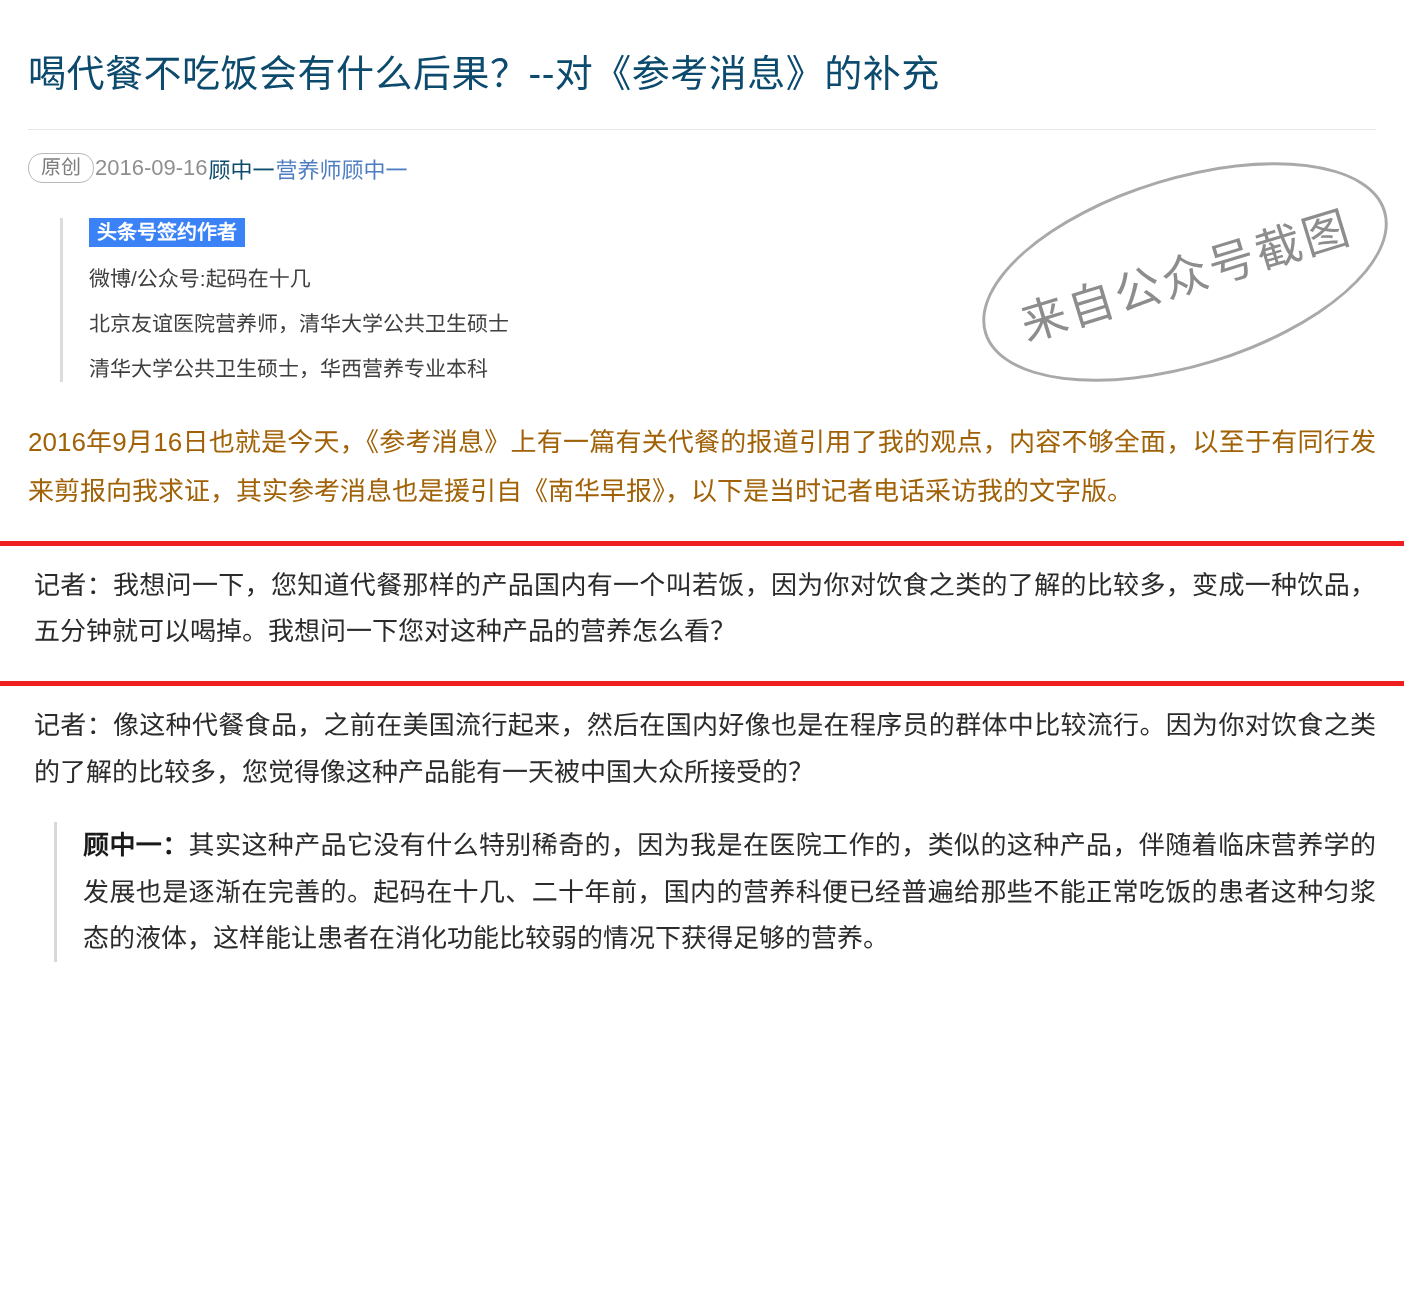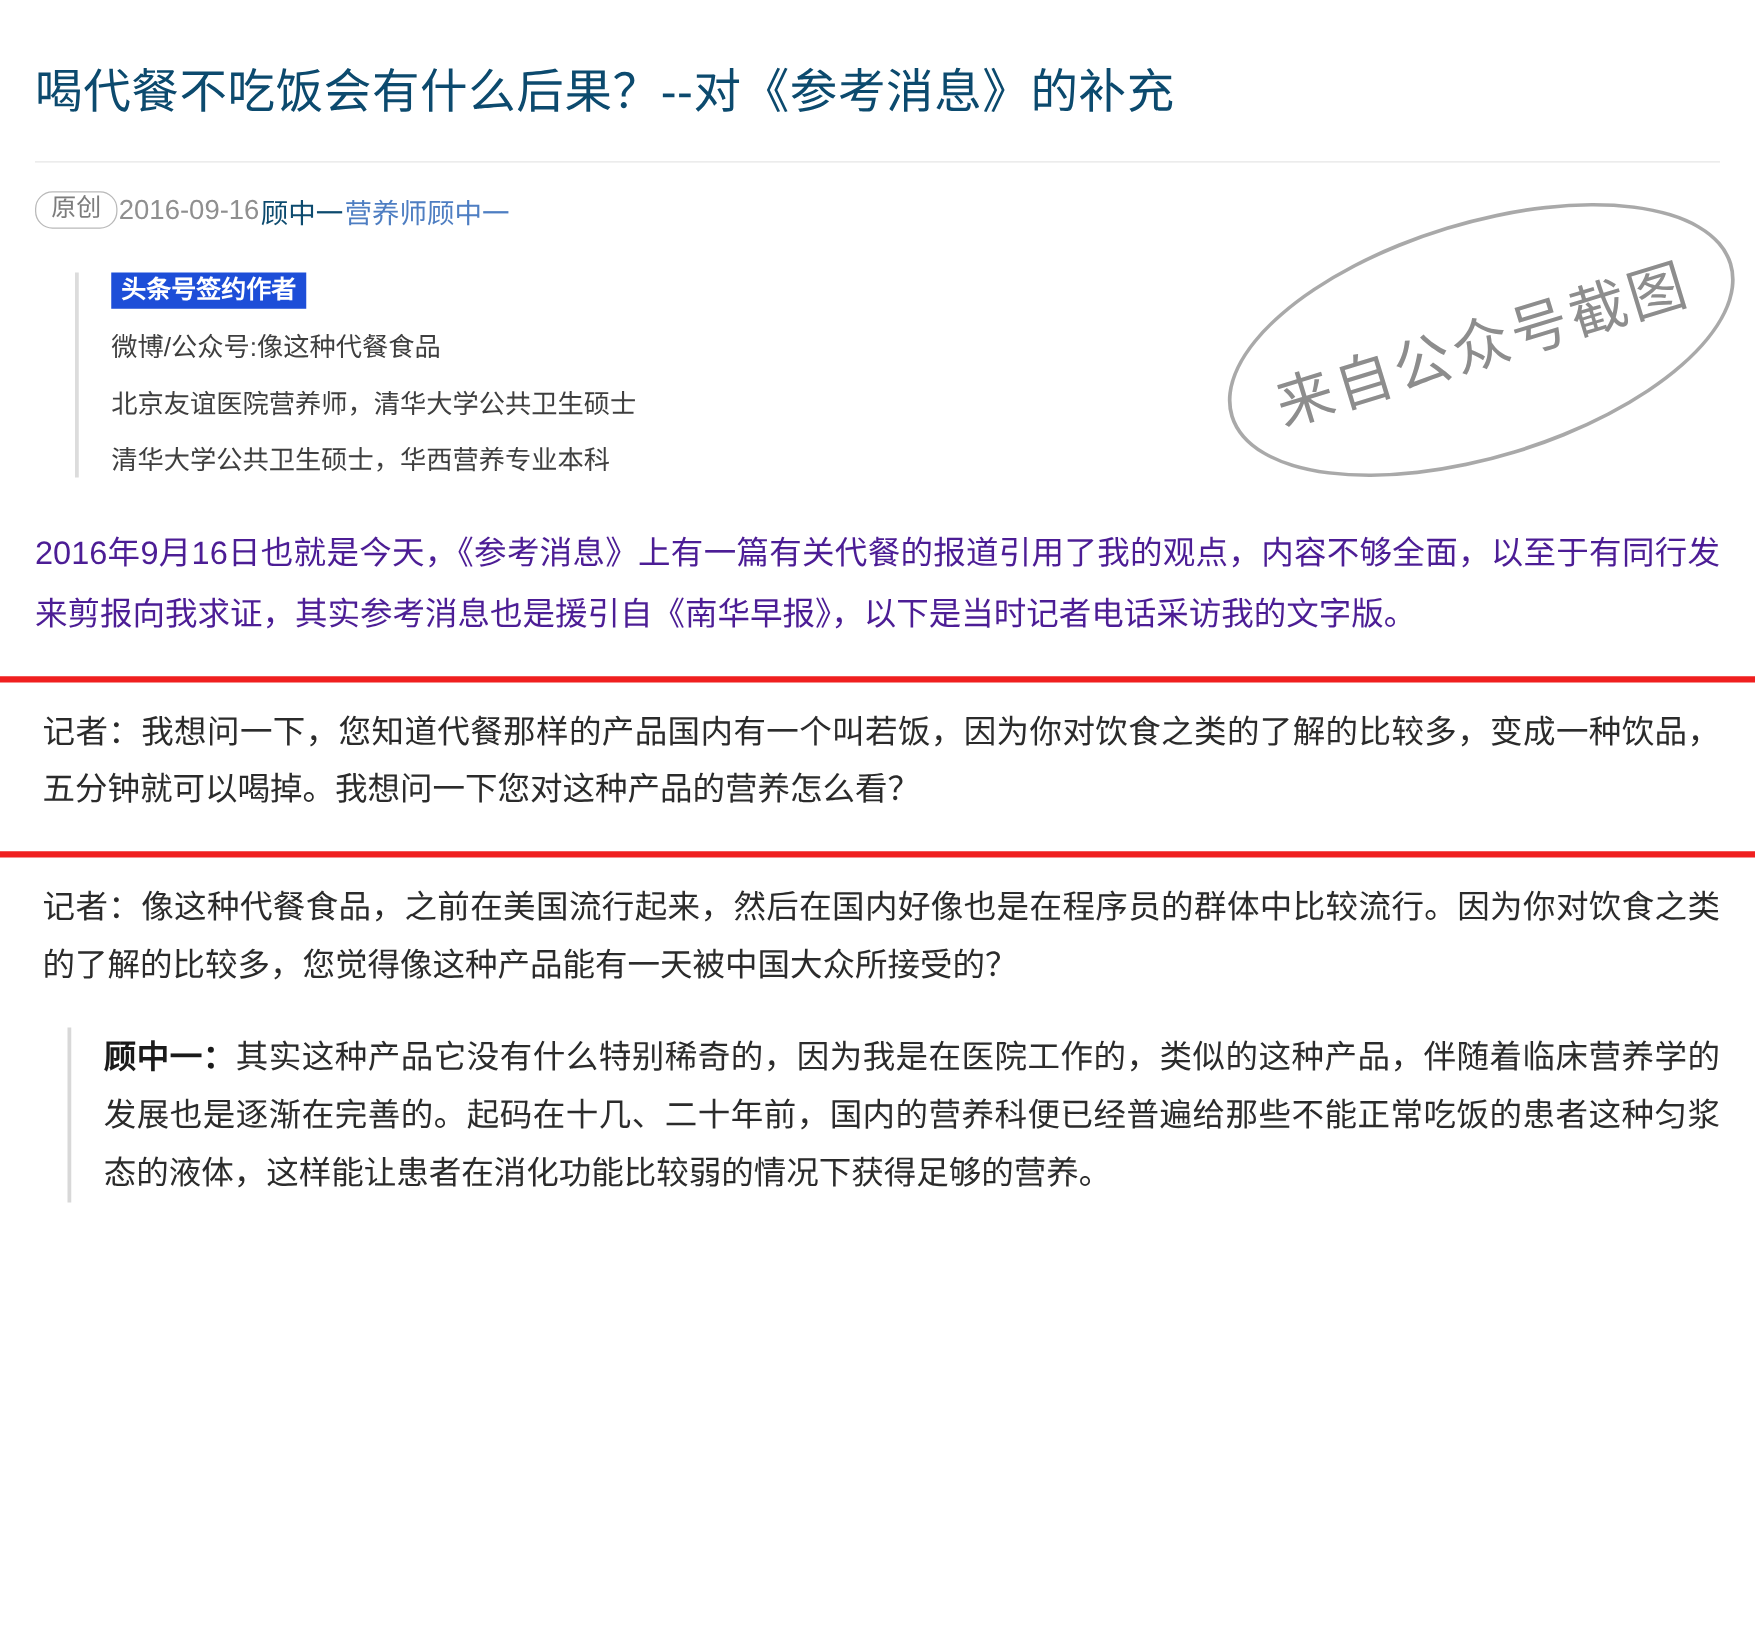--- a/index.html
+++ b/index.html
@@ -61,39 +61,39 @@
 
   
   .author-card {
     margin-top: 34px;
     margin-left: 32px;
     padding-left: 26px;
     border-left: 3px solid #dcdcdc;
   }
   .author-tag {
     display: inline-block;
-    background: #1d4ed8;
+    background: #3b82f6;
     color: #ffffff;
     font-size: 20px;
     font-weight: bold;
     padding: 4px 8px 5px;
     line-height: 1;
   }
   .author-line {
     font-size: 21px;
     color: #3f3f3f;
     margin-top: 18px;
     line-height: 1.3;
   }
 
   
   .body-para {
     font-size: 26px;
     line-height: 1.85;
-    color: #4c1d95;
+    color: #a16207;
     margin-top: 36px;
     text-align: justify;
   }
 
   
   .red-rule {
     height: 5px;
     background: #f01f1f;
     width: 1404px;
     margin-left: -28px;
@@ -162,21 +162,21 @@
 
   <div class="meta-row">
     <span class="badge-original">原创</span>
     <span class="meta-date">2016-09-16</span>
     <span class="meta-author">顾中一</span>
     <span class="meta-account">营养师顾中一</span>
   </div>
 
   <div class="author-card">
     <span class="author-tag">头条号签约作者</span>
-    <div class="author-line">微博/公众号:像这种代餐食品</div>
+    <div class="author-line">微博/公众号:起码在十几</div>
     <div class="author-line">北京友谊医院营养师，清华大学公共卫生硕士</div>
     <div class="author-line">清华大学公共卫生硕士，华西营养专业本科</div>
   </div>
 
   <p class="body-para">2016年9月16日也就是今天，《参考消息》上有一篇有关代餐的报道引用了我的观点，内容不够全面，以至于有同行发来剪报向我求证，其实参考消息也是援引自《南华早报》，以下是当时记者电话采访我的文字版。</p>
 
   <div class="red-rule"></div>
 
   <p class="qa-question">记者：我想问一下，您知道代餐那样的产品国内有一个叫若饭，因为你对饮食之类的了解的比较多，变成一种饮品，五分钟就可以喝掉。我想问一下您对这种产品的营养怎么看？</p>
 

